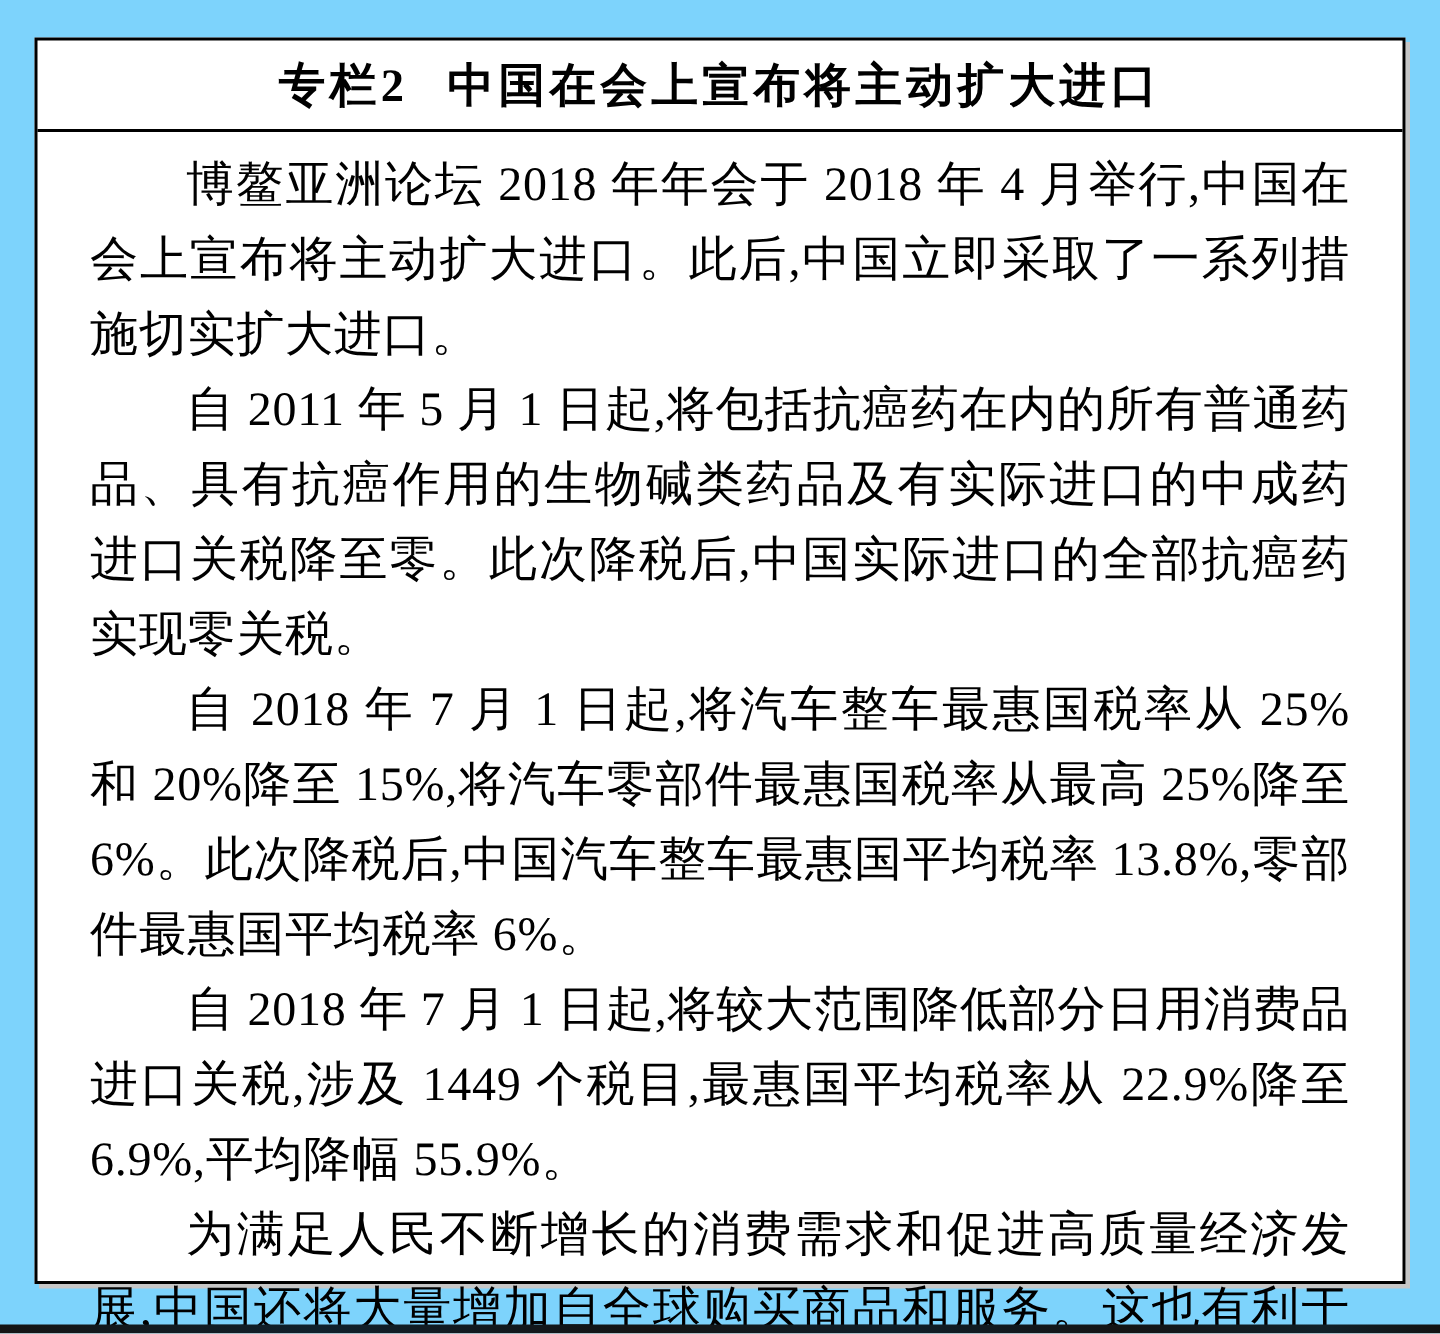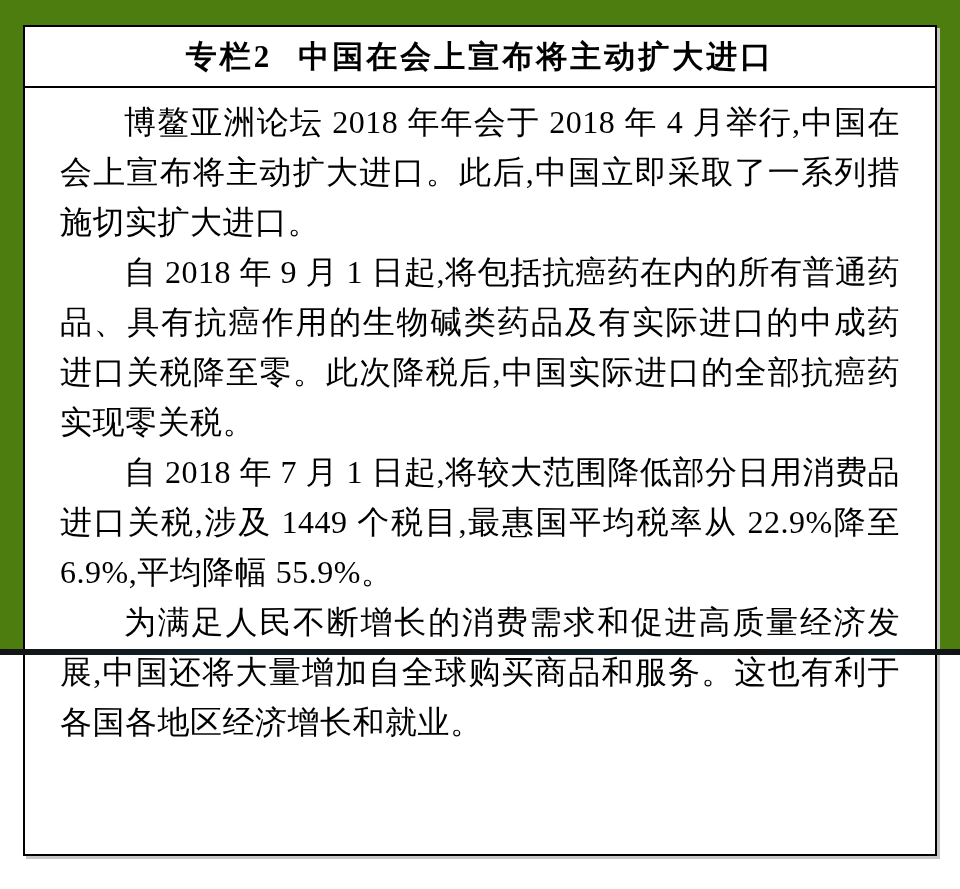--- a/index.html
+++ b/index.html
@@ -4,22 +4,22 @@
 <style>
   * { margin: 0; padding: 0; box-sizing: border-box; }
   html, body {
     width: 960px; height: 889px;
     background: #ffffff;
     font-family: "Liberation Serif", "DejaVu Serif", serif;
     overflow: hidden;
   }
   .page {
     position: relative;
-    width: 960px; height: 655px;
-    background: #4d7c0f;
+    width: 960px; height: 889px;
+    background: #7dd3fc;
   }
   .column-box {
     position: absolute;
     left: 23px; top: 25px;
     width: 914px; height: 831px;
     background: #ffffff;
     border: 2px solid #000000;
     box-shadow: 3px 3px 0 #c6c6c6;
   }
   .box-title {
@@ -64,21 +64,22 @@
 
   <div class="column-box">
 
     <div class="box-title">
       <span class="title-prefix">专栏2</span>
       <span class="title-main">中国在会上宣布将主动扩大进口</span>
     </div>
 
     <div class="box-body">
       <p>博鳌亚洲论坛 2018 年年会于 2018 年 4 月举行,中国在会上宣布将主动扩大进口。此后,中国立即采取了一系列措施切实扩大进口。</p>
-      <p>自 2018 年 9 月 1 日起,将包括抗癌药在内的所有普通药品、具有抗癌作用的生物碱类药品及有实际进口的中成药进口关税降至零。此次降税后,中国实际进口的全部抗癌药实现零关税。</p>
+      <p>自 2011 年 5 月 1 日起,将包括抗癌药在内的所有普通药品、具有抗癌作用的生物碱类药品及有实际进口的中成药进口关税降至零。此次降税后,中国实际进口的全部抗癌药实现零关税。</p>
+      <p>自 2018 年 7 月 1 日起,将汽车整车最惠国税率从 25%和 20%降至 15%,将汽车零部件最惠国税率从最高 25%降至 6%。此次降税后,中国汽车整车最惠国平均税率 13.8%,零部件最惠国平均税率 6%。</p>
       <p>自 2018 年 7 月 1 日起,将较大范围降低部分日用消费品进口关税,涉及 1449 个税目,最惠国平均税率从 22.9%降至 6.9%,平均降幅 55.9%。</p>
       <p>为满足人民不断增长的消费需求和促进高质量经济发展,中国还将大量增加自全球购买商品和服务。这也有利于各国各地区经济增长和就业。</p>
 
     </div>
 
   </div>
 
   <div class="bottom-band"></div>
 
 </div>

